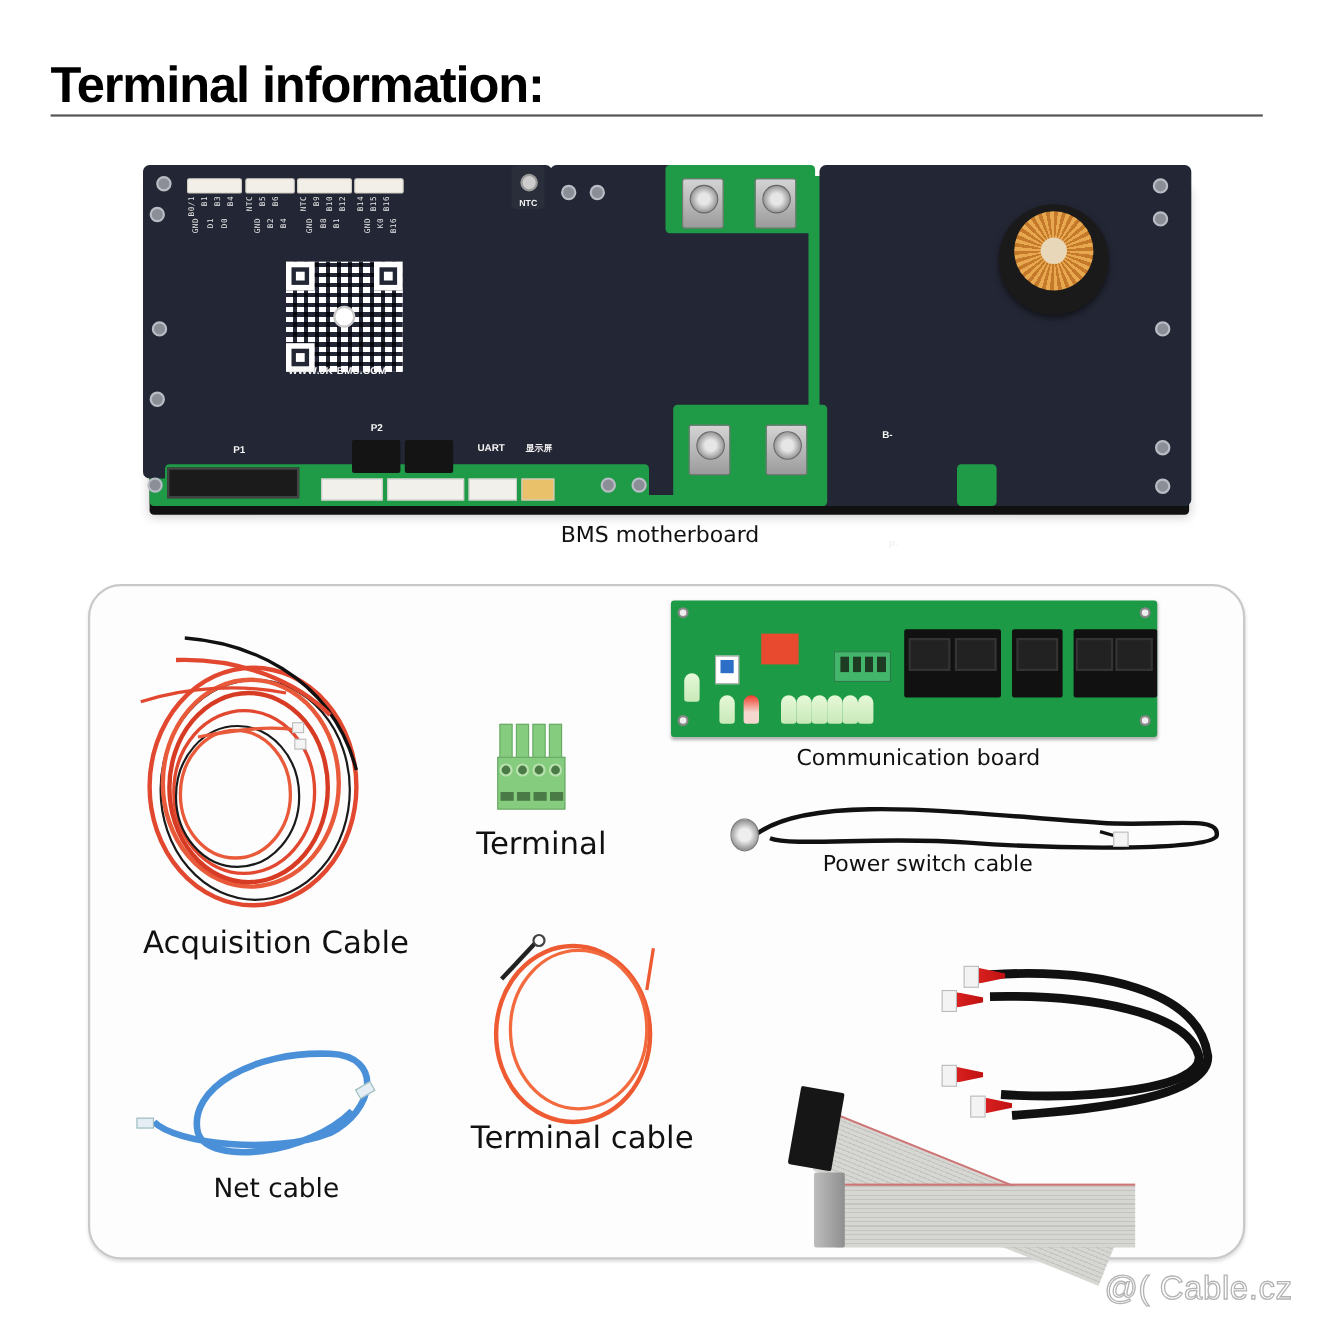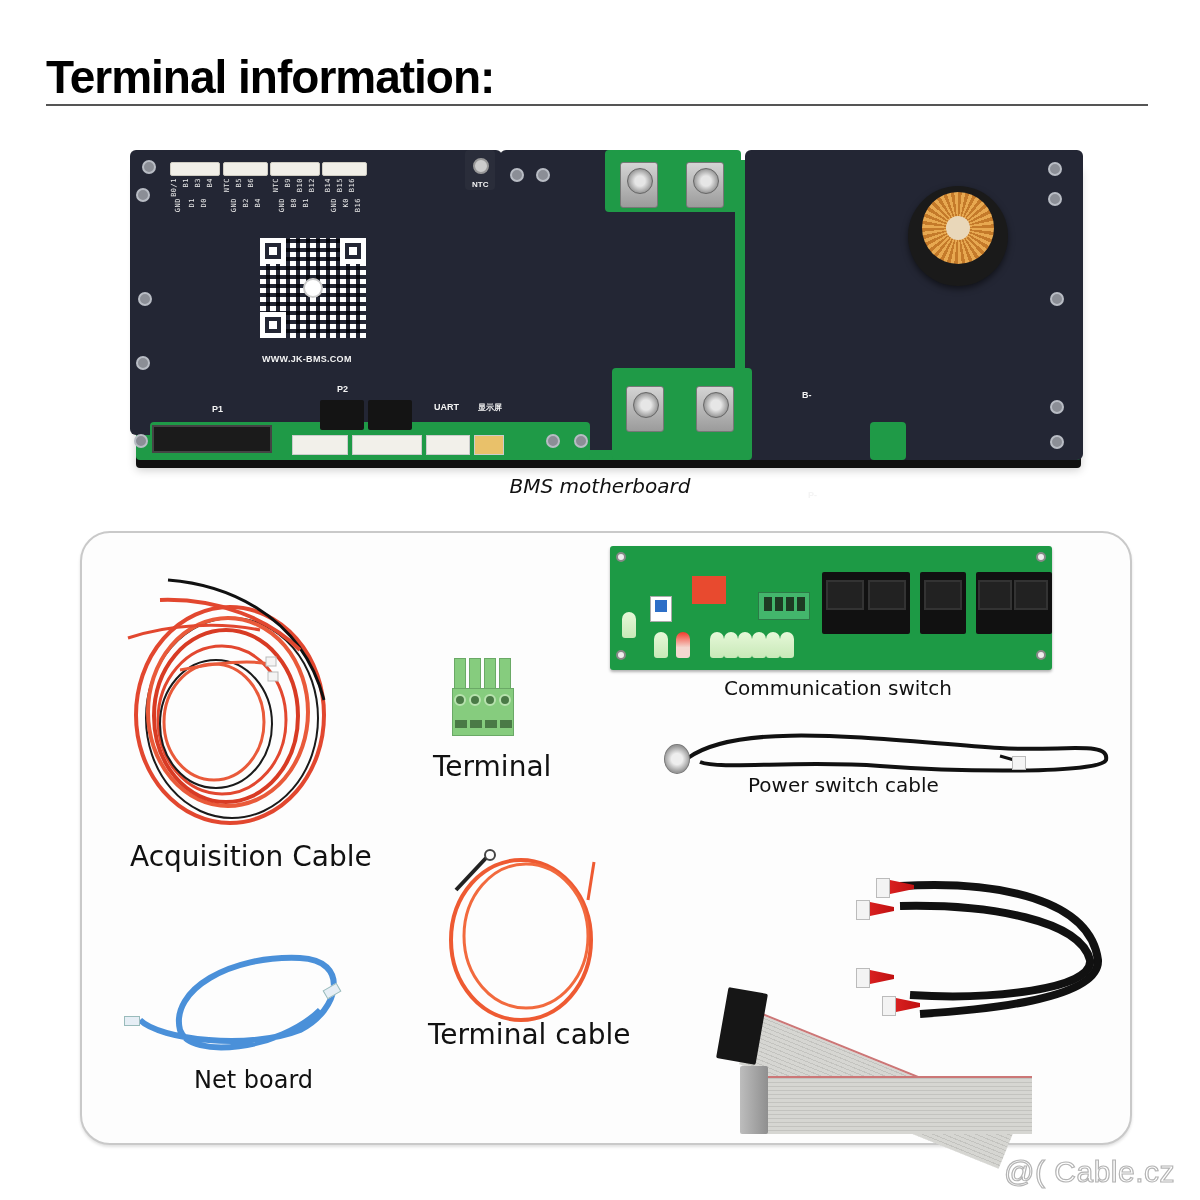--- a/index.html
+++ b/index.html
@@ -30,21 +30,21 @@
   .url-text { font-size: 9px; letter-spacing: 0.3px; }
   .terminal-window { position: absolute; background: #1f9a47; border-radius: 4px; }
   .bolt { position: absolute; width: 38px; height: 46px; background: linear-gradient(#d4d4d4, #9b9b9b); border: 1px solid #777; border-radius: 3px; }
   .bolt::after { content: ""; position: absolute; left: 6px; top: 5px; width: 24px; height: 24px; border-radius: 50%; background: radial-gradient(circle, #e6e6e6 30%, #9a9a9a 70%); border: 1px solid #666; }
   .toroid { position: absolute; left: 778px; top: 36px; width: 100px; height: 100px; border-radius: 50%; background: #1a1a1a; box-shadow: 0 3px 6px rgba(0,0,0,.5); }
   .toroid::before { content: ""; position: absolute; left: 14px; top: 6px; width: 72px; height: 72px; border-radius: 50%; background: repeating-conic-gradient(#c47a2a 0 6deg, #e7a850 6deg 12deg); }
   .toroid::after { content: ""; position: absolute; left: 38px; top: 30px; width: 24px; height: 24px; border-radius: 50%; background: #e9d7b9; }
   .header-black { position: absolute; left: 22px; top: 275px; width: 120px; height: 28px; background: #1b1b1b; border: 2px solid #444; }
   .white-conn { position: absolute; top: 285px; height: 20px; background: #f2f0ea; border: 1px solid #ccc; }
   .relay { position: absolute; top: 250px; width: 44px; height: 30px; background: #141414; border-radius: 2px; }
-  .bms-caption { position: absolute; left: 0; top: 474px; width: 1200px; text-align: center; font-family: "DejaVu Sans", sans-serif; font-size: 20px; color: #111; font-style: italic; }
+  .bms-caption { position: absolute; left: 0; top: 474px; width: 1200px; text-align: center; font-family: "DejaVu Sans", sans-serif; font-size: 20px; color: #111; }
 
   
   .panel { position: absolute; left: 80px; top: 531px; width: 1052px; height: 614px; border: 2px solid #c9c9c9; border-radius: 30px; background: #fdfdfd; box-shadow: 0 2px 3px rgba(0,0,0,0.12); }
   .item-label { position: absolute; font-family: "DejaVu Sans", sans-serif; color: #111; white-space: nowrap; }
 
   
   .comm { position: absolute; left: 610px; top: 546px; width: 442px; height: 124px; background: #1d9a45; border-radius: 3px; box-shadow: 0 2px 3px rgba(0,0,0,.3); }
   .rj45 { position: absolute; top: 26px; height: 62px; background: #111; border-radius: 2px; }
   .rj45 .port { position: absolute; top: 8px; width: 38px; height: 30px; background: #222; border: 2px solid #333; }
   .dip { position: absolute; left: 82px; top: 30px; width: 34px; height: 28px; background: #e84a2f; }
@@ -129,21 +129,21 @@
 
   <div class="hole" style="left:343px; top:8px; background:#ccc; border-color:#999; width:16px; height:16px;"></div>
   <div class="board-text" style="left:342px; top:30px; font-size:8px;">NTC</div>
 
   <div class="qr">
     <div class="qr-corner" style="left:0; top:0;"></div>
     <div class="qr-corner" style="right:0; top:0;"></div>
     <div class="qr-corner" style="left:0; bottom:0;"></div>
     <div class="qr-logo"></div>
   </div>
-  <div class="board-text url-text" style="left:132px; top:204px;">WWW.JK-BMS.COM</div>
+  <div class="board-text url-text" style="left:132px; top:182px;">WWW.JK-BMS.COM</div>
 
   <div class="board-text" style="left:82px; top:254px;">P1</div>
   <div class="board-text" style="left:207px; top:234px;">P2</div>
   <div class="board-text" style="left:253px; top:234px;margin-top:32px;">P3</div>
   <div class="board-text" style="left:304px; top:252px;">UART</div>
   <div class="board-text" style="left:348px; top:252px; font-size:8px;">显示屏</div>
 
   <div class="relay" style="left:190px;"></div>
   <div class="relay" style="left:238px;"></div>
 
@@ -205,21 +205,21 @@
       <div class="port" style="left:46px;"></div>
   </div>
   <div class="rj45" style="left:310px; top:26px; width:46px;">
     <div class="port" style="left:4px;"></div>
   </div>
   <div class="rj45" style="left:366px; width:76px;">
     <div class="port" style="left:2px; width:34px;"></div>
       <div class="port" style="left:38px; width:34px;"></div>
   </div>
 </div>
-<div class="item-label" style="left:724px; top:676px; font-size:20px;">Communication switch</div>
+<div class="item-label" style="left:724px; top:676px; font-size:20px;">Communication board</div>
 
 <div class="terminal-block">
   <div class="tb-tab" style="left:2px;"></div>
     <div class="tb-tab" style="left:17px;"></div>
     <div class="tb-tab" style="left:32px;"></div>
     <div class="tb-tab" style="left:47px;"></div>
   <div class="tb-body"></div>
   <div class="tb-screw" style="left:2px;"></div>
     <div class="tb-screw" style="left:17px;"></div>
     <div class="tb-screw" style="left:32px;"></div>
@@ -263,21 +263,21 @@
   <circle cx="490" cy="855" r="5" fill="none" stroke="#444" stroke-width="2"></circle>
   <path d="M588 900 L 594 862" stroke="#ee5a32" stroke-width="3"></path>
 </svg>
 <div class="item-label" style="left:428px; top:1018px; font-size:28px;">Terminal cable</div>
 
 <svg class="wire" width="1200" height="1200">
   <path d="M140 1020 C 160 1040, 250 1050, 300 1030 C 340 1010, 350 960, 300 958 C 230 955, 170 990, 180 1030 C 190 1060, 280 1050, 320 1010" fill="none" stroke="#4a90d9" stroke-width="6"></path>
 </svg>
 <div class="rj-plug" style="left:124px; top:1016px;"></div>
 <div class="rj-plug" style="left:324px; top:986px; transform:rotate(-30deg);"></div>
-<div class="item-label" style="left:194px; top:1066px; font-size:24px;">Net board</div>
+<div class="item-label" style="left:194px; top:1066px; font-size:24px;">Net cable</div>
 
 <svg class="wire" width="1200" height="1200">
   <path d="M900 886 C 1000 880, 1090 900, 1098 960 C 1100 1000, 980 1010, 920 1014" fill="none" stroke="#111" stroke-width="8"></path>
   <path d="M900 906 C 990 904, 1080 920, 1090 960 C 1094 990, 990 1000, 910 995" fill="none" stroke="#111" stroke-width="8"></path>
 </svg>
 <div class="jst" style="left:876px; top:878px;"></div>
 <div class="jst" style="left:856px; top:900px;"></div>
 <div class="jst" style="left:856px; top:968px;"></div>
 <div class="jst" style="left:882px; top:996px;"></div>
 <div class="fanout" style="left:890px; top:880px;"></div>

